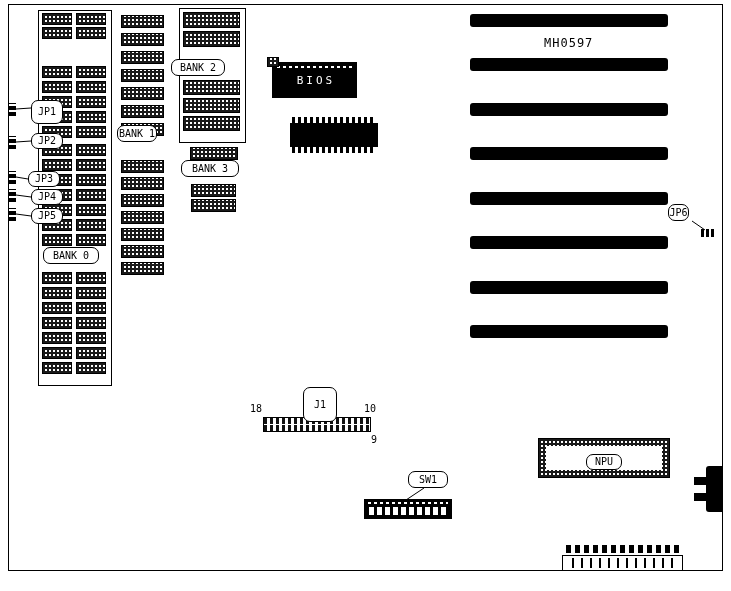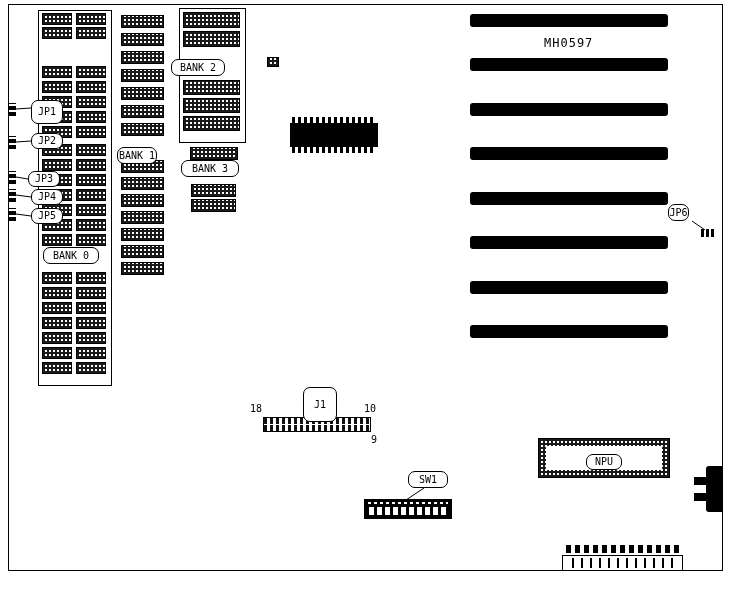--- a/index.html
+++ b/index.html
@@ -107,20 +107,24 @@
 </head>
 <body>
 
 <div class="board" id="board">
 
   <div class="frame" style="left:8px;top:4px;width:715px;height:567px"></div>
 
   <div class="box" style="left:38px;top:10px;width:74px;height:376px"></div>
   <div class="box" style="left:179px;top:8px;width:67px;height:135px"></div>
 
+  <div class="bios" style="left:272px;top:62px;width:85px;height:36px">
+    <div class="bios-dash"></div>
+    <span class="inv-label">BIOS</span>
+  </div>
 
   <div class="rom" style="left:290px;top:117px;width:88px;height:36px">
     <div class="teeth teeth-top"></div>
     <div class="rom-body"></div>
     <div class="teeth teeth-bottom"></div>
   </div>
 
   <div class="model" style="left:544px;top:36px">MH0597</div>
 
   <div class="j1" style="left:263px;top:417px;width:108px;height:15px"></div>
@@ -159,21 +163,21 @@
     <line x1="424" y1="488" x2="406" y2="500" stroke="#000" stroke-width="1"></line>
     <line x1="692" y1="221" x2="705" y2="230" stroke="#000" stroke-width="1"></line>
   </svg>
 
   <div class="balloon" style="left:31px;top:100px;width:32px;height:24px">JP1</div>
   <div class="balloon" style="left:31px;top:133px;width:32px;height:16px">JP2</div>
   <div class="balloon" style="left:28px;top:171px;width:32px;height:16px">JP3</div>
   <div class="balloon" style="left:31px;top:189px;width:32px;height:16px">JP4</div>
   <div class="balloon" style="left:31px;top:208px;width:32px;height:16px">JP5</div>
   <div class="balloon" style="left:43px;top:247px;width:56px;height:17px">BANK 0</div>
-  <div class="balloon" style="left:117px;top:147px;width:40px;height:17px">BANK 1</div>
+  <div class="balloon" style="left:117px;top:125px;width:40px;height:17px">BANK 1</div>
   <div class="balloon" style="left:171px;top:59px;width:54px;height:17px">BANK 2</div>
   <div class="balloon" style="left:181px;top:160px;width:58px;height:17px">BANK 3</div>
   <div class="balloon" style="left:303px;top:387px;width:34px;height:35px">J1</div>
   <div class="balloon" style="left:408px;top:471px;width:40px;height:17px">SW1</div>
   <div class="balloon" style="left:668px;top:204px;width:21px;height:17px">JP6</div>
 
 <div class="chip" style="left: 42px; top: 13px; width: 30px; height: 12px;"></div>
     <div class="chip" style="left: 76px; top: 13px; width: 30px; height: 12px;"></div>
     <div class="chip" style="left: 42px; top: 27px; width: 30px; height: 12px;"></div>
     <div class="chip" style="left: 76px; top: 27px; width: 30px; height: 12px;"></div>

